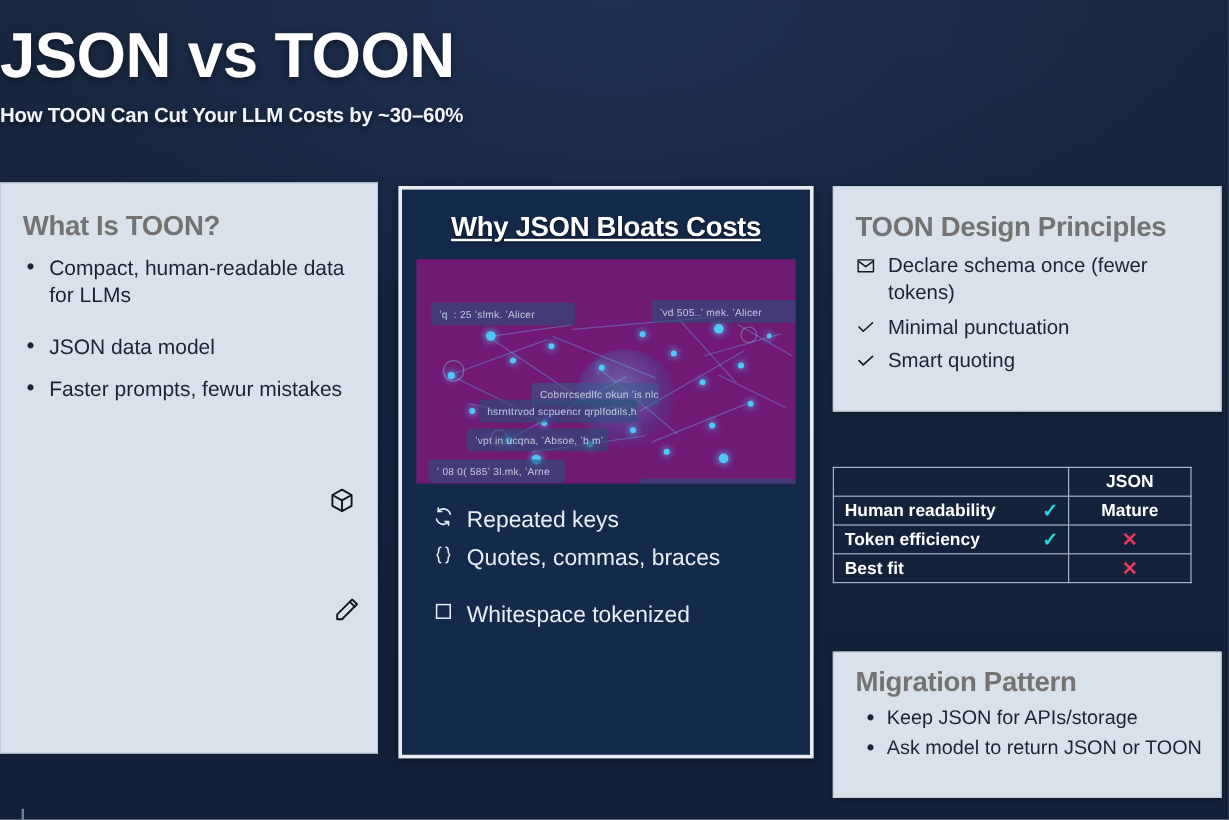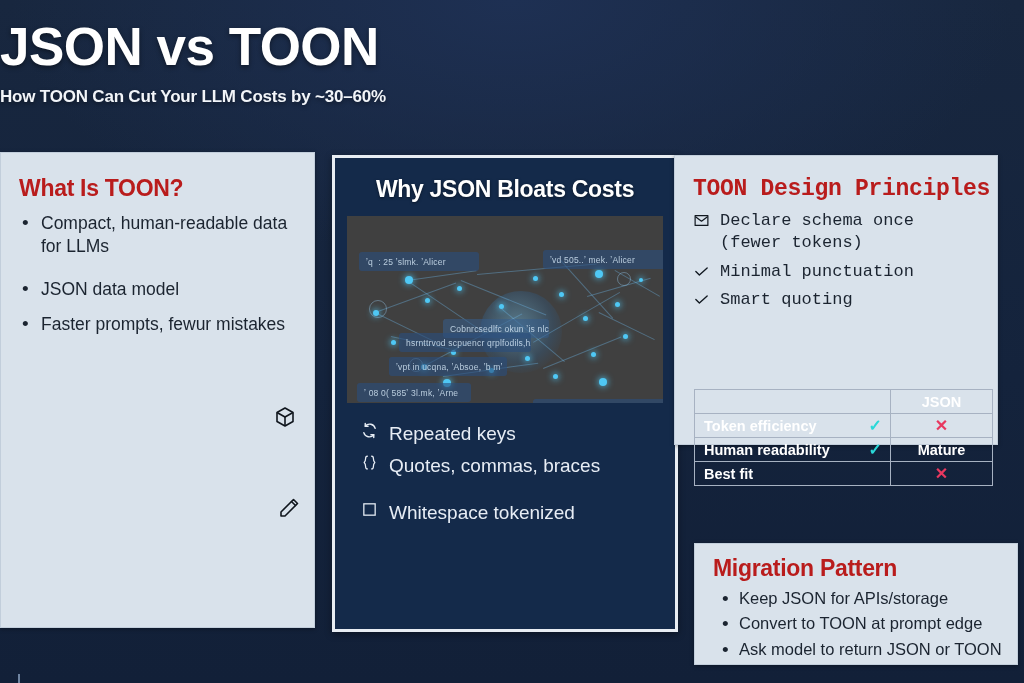--- a/index.html
+++ b/index.html
@@ -37,24 +37,24 @@
   }
 
   
   .panel-light {
     position: absolute;
     background: #d9e2eb;
     border: 1px solid #c2cedb;
     box-shadow: 0 1px 4px rgba(0,0,0,0.35);
   }
   .panel-heading {
-    font-size: 23px; font-weight: bold; color: #b91c1c;
+    font-size: 23px; font-weight: bold; color: #737373;
     letter-spacing: -0.3px;
   }
-  .panel-heading.on-dark { color: #ffffff; text-shadow: 0 1px 3px rgba(0,0,0,0.5); }
+  .panel-heading.on-dark { color: #ffffff; text-shadow: 0 1px 3px rgba(0,0,0,0.5); text-decoration: underline; }
 
   
   #left-panel { left: 0px; top: 152px; width: 315px; height: 476px; }
   #left-panel .panel-heading { margin: 22px 0 10px 18px; }
 
   .bullet-list { list-style: none; margin: 0 16px 0 18px; }
   .bullet-list li {
     position: relative;
     padding-left: 22px;
     margin-bottom: 13px;
@@ -90,21 +90,21 @@
   }
   #center-panel .panel-heading { margin: 18px 0 0 0; text-align: center; font-size: 23px; }
 
   #network-art {
     position: relative;
     margin: 13px 12px 0 12px;
     height: 187px;
     background:
       radial-gradient(ellipse 42% 48% at 50% 52%, rgba(70,150,220,0.30) 0%, rgba(20,42,74,0) 72%),
       linear-gradient(160deg, #0f2340 0%, #112946 48%, #0e2votre 100%);
-    background-color: #404040;
+    background-color: #701a75;
     overflow: hidden;
   }
   .node {
     position: absolute; border-radius: 50%;
     background: #4fc8f5;
     box-shadow: 0 0 6px 1px rgba(79,200,245,0.75);
   }
   .edge {
     position: absolute; height: 1px;
     background: rgba(110,185,235,0.38);
@@ -137,21 +137,21 @@
     font-size: 19px; color: #e7edf5; line-height: 1.35;
   }
   .center-list li.spaced { margin-top: 22px; }
   .center-list .li-icon {
     flex: 0 0 auto; width: 17px; height: 17px;
     color: #e7edf5; margin-top: 1px;
   }
   .center-list .li-icon svg { width: 100%; height: 100%; display: block; }
 
   
-  #principles-panel { left: 674px; top: 155px; width: 324px; height: 290px; font-family: Liberation Mono, monospace; }
+  #principles-panel { left: 694px; top: 155px; width: 324px; height: 188px; }
   #principles-panel .panel-heading { margin: 20px 0 8px 18px; }
 
   .check-list { list-style: none; margin: 0 14px 0 18px; }
   .check-list li {
     display: flex; align-items: flex-start; gap: 10px;
     margin-bottom: 7px;
     font-size: 17px; color: #1b2430; line-height: 1.28;
   }
   .check-list .li-icon {
     flex: 0 0 auto; width: 17px; height: 17px; margin-top: 2px; color: #111820;
@@ -355,54 +355,53 @@
       <thead>
         <tr>
           <th class="col-label"></th>
           <th class="col-json">JSON</th>
         </tr>
       </thead>
       <tbody>
         <tr>
           <td class="col-label">
             <span class="label-cell">
+              <span>Human readability</span>
+              <span class="tick">✓</span>
+            </span>
+          </td>
+          <td class="col-json">Mature</td>
+        </tr>
+        <tr>
+          <td class="col-label">
+            <span class="label-cell">
               <span>Token efficiency</span>
               <span class="tick">✓</span>
             </span>
           </td>
           <td class="col-json">
             <span class="cross">✕</span>
           </td>
-        </tr>
-        <tr>
-          <td class="col-label">
-            <span class="label-cell">
-              <span>Human readability</span>
-              <span class="tick">✓</span>
-            </span>
-          </td>
-          <td class="col-json">Mature</td>
         </tr>
         <tr>
           <td class="col-label">
             <span class="label-cell">
               <span>Best fit</span>
               <span class="tick"></span>
             </span>
           </td>
           <td class="col-json">
             <span class="cross">✕</span>
           </td>
         </tr>
       </tbody>
     </table>
   </div>
 
   <div class="panel-light" id="migration-panel">
     <div class="panel-heading">Migration Pattern</div>
     <ul class="bullet-list">
       <li>Keep JSON for APIs/storage</li>
-      <li>Convert to TOON at prompt edge</li>
       <li>Ask model to return JSON or TOON</li>
     </ul>
   </div>
 
 </div>
 
 </body></html>

